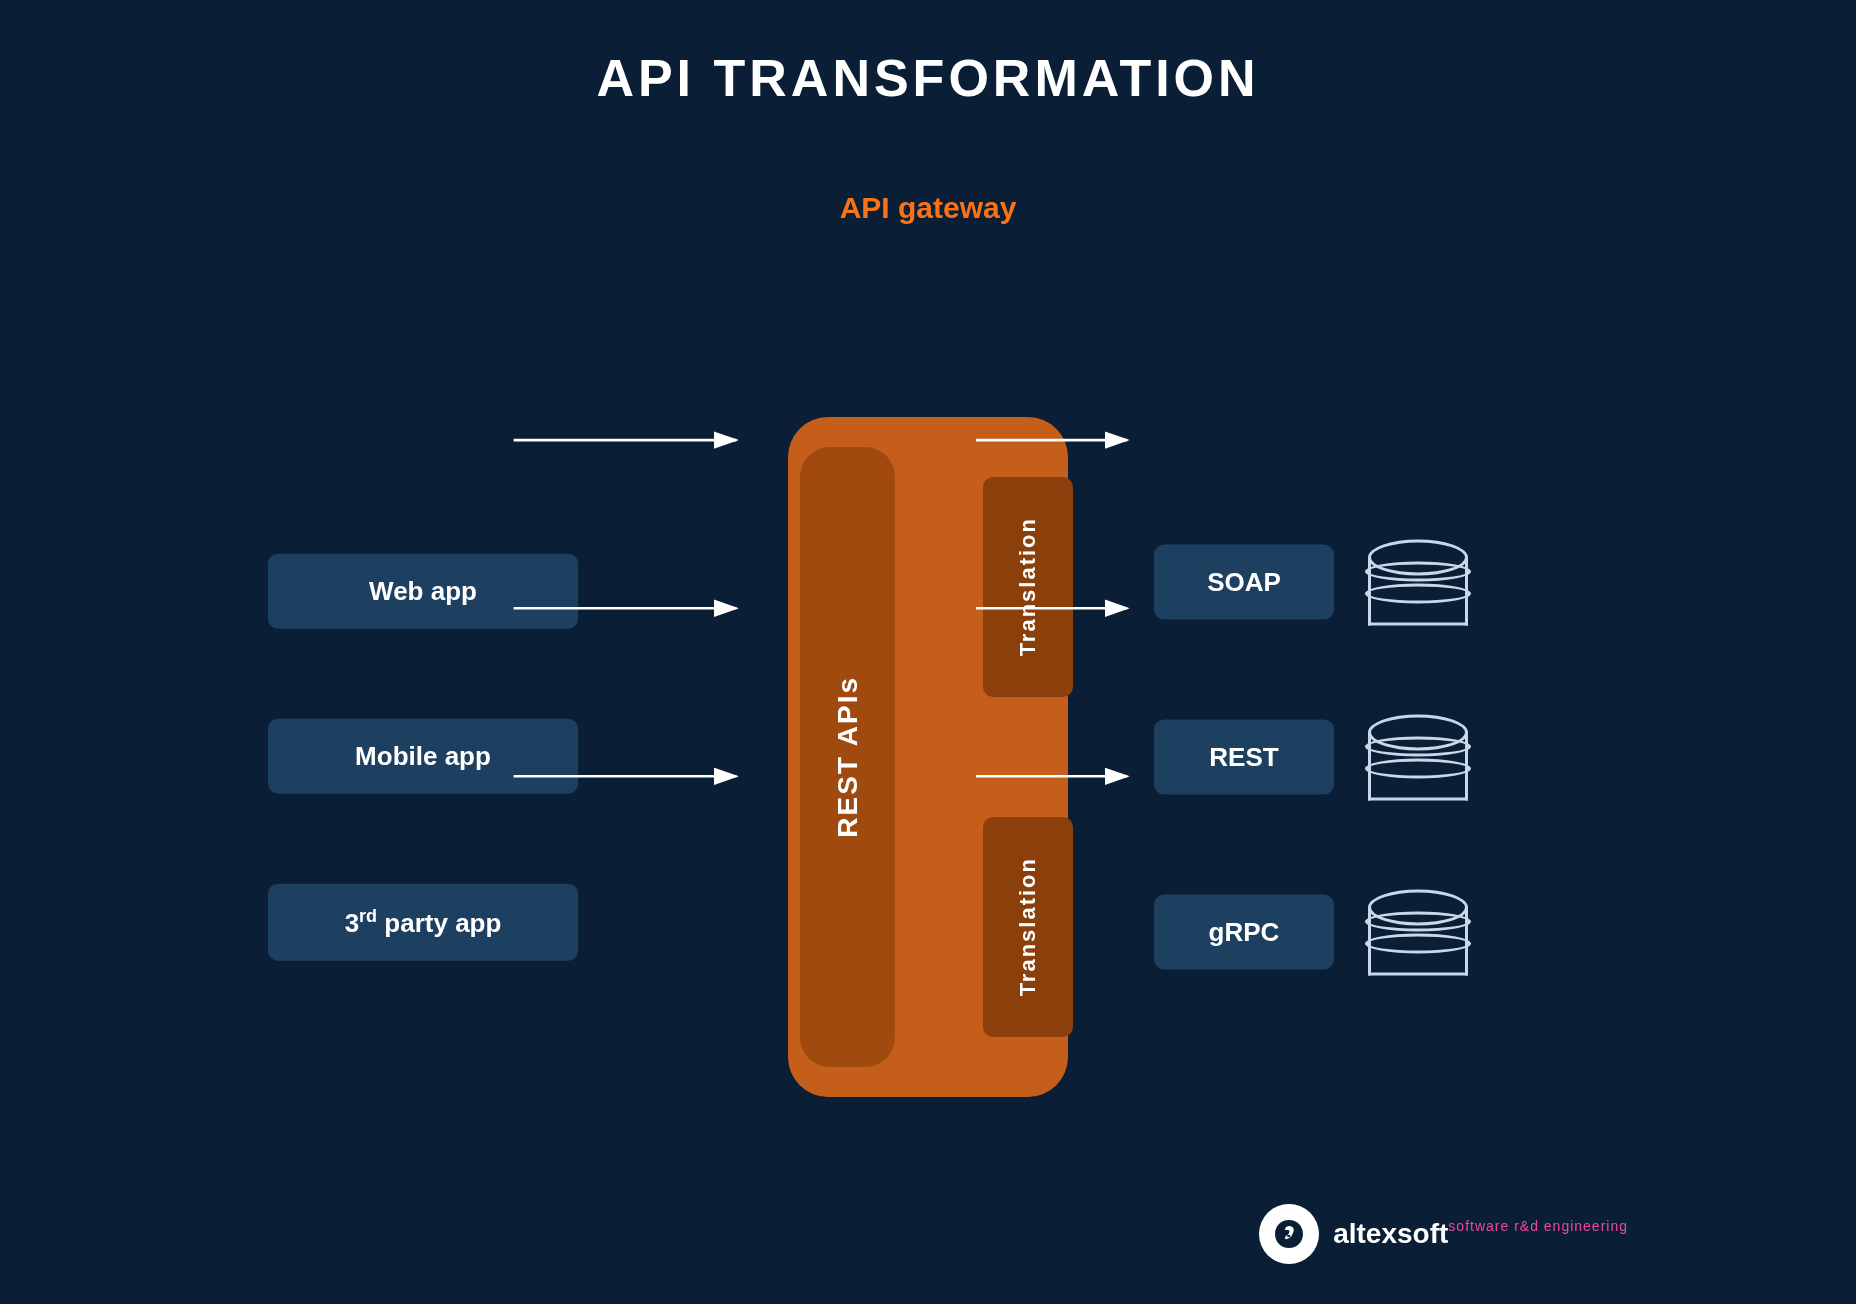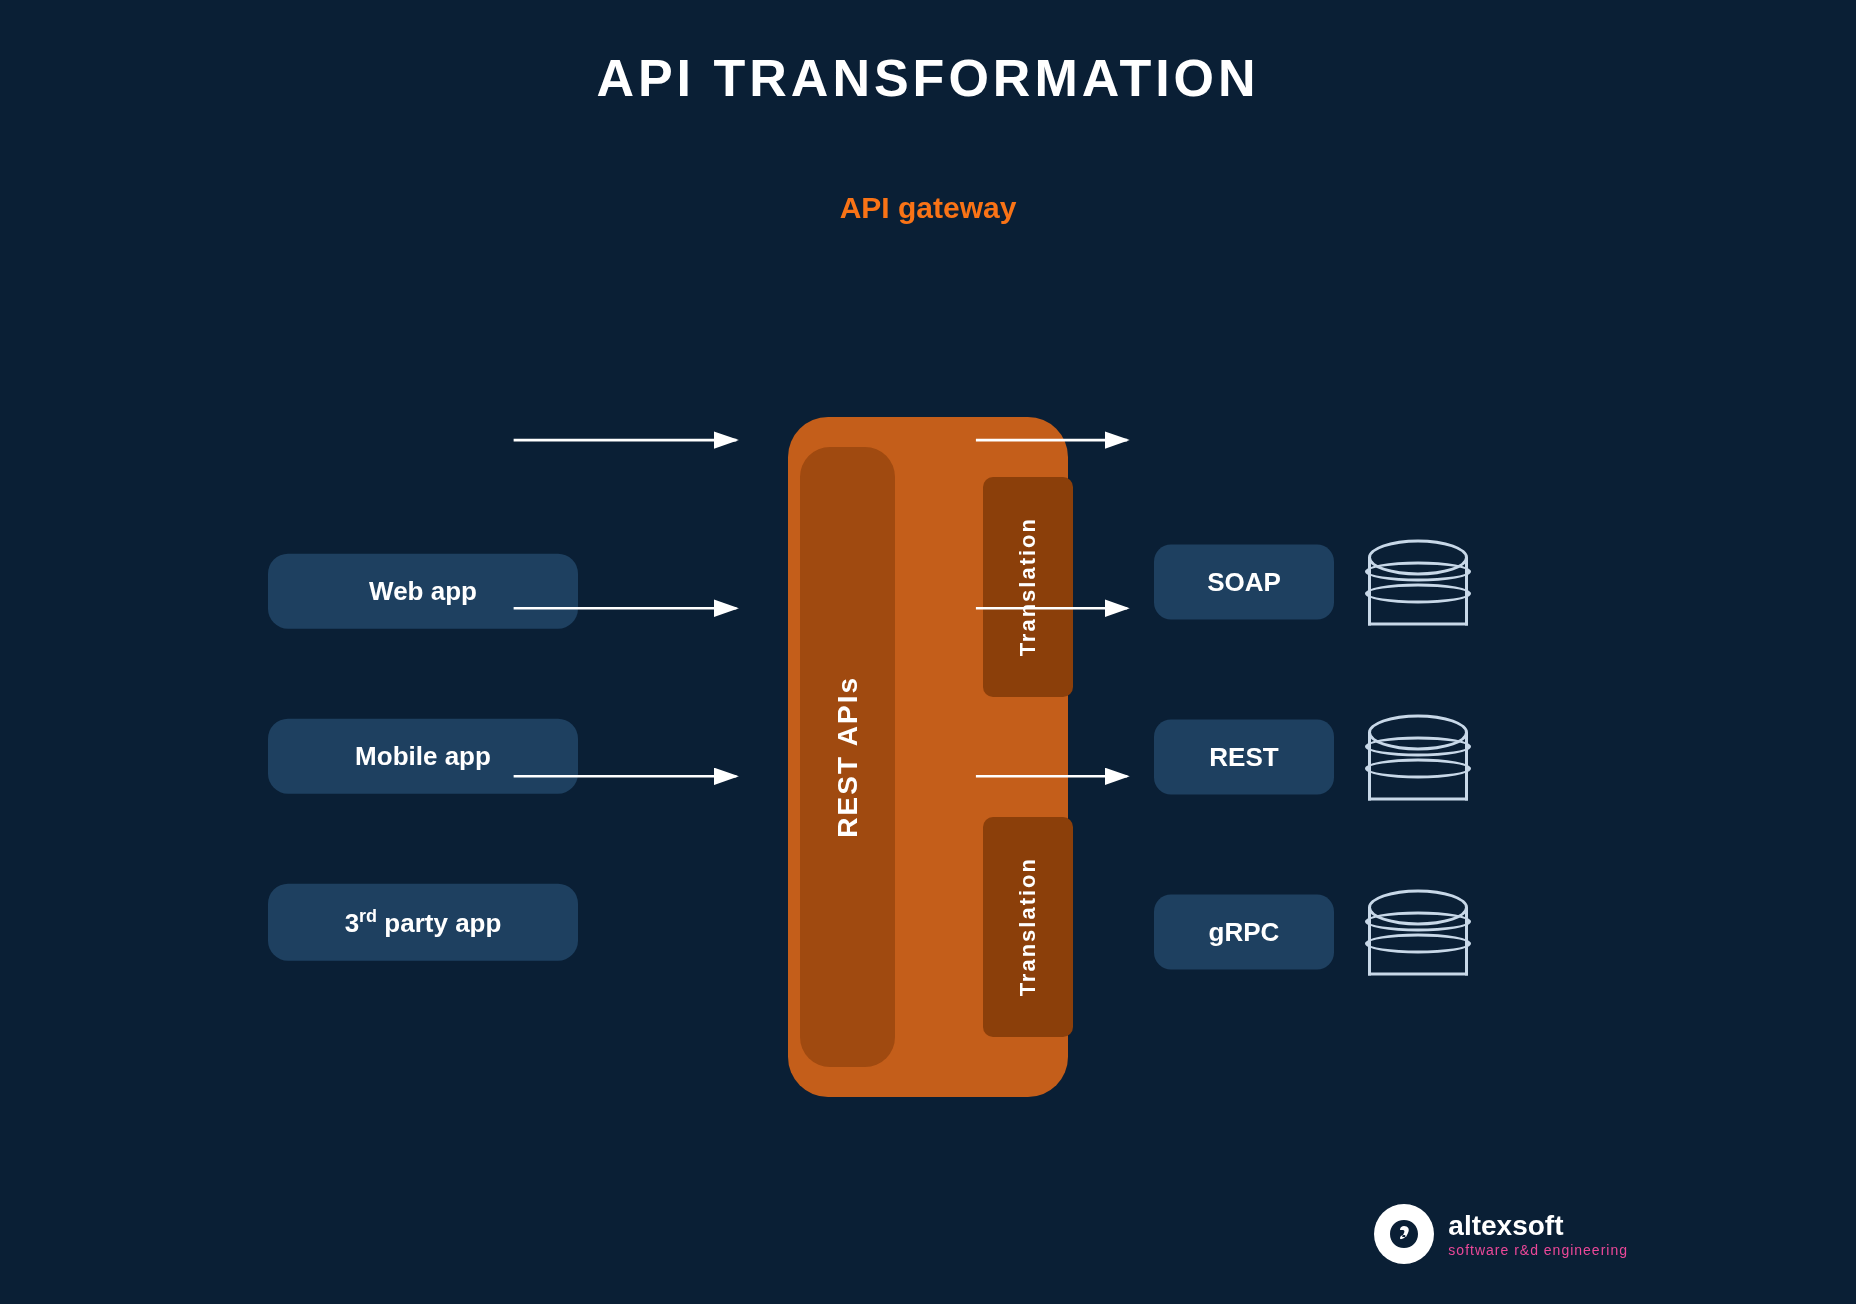--- a/index.html
+++ b/index.html
@@ -63,21 +63,21 @@
       gap: 90px;
       margin-right: 0;
       position: absolute;
       left: 120px;
       top: 50%;
       transform: translateY(-50%);
     }
 
     .client-box {
       background-color: #1e4060;
-      border-radius: 20px;
+      border-radius: 10px;
       padding: 22px 40px;
       color: #ffffff;
       font-size: 26px;
       font-weight: 700;
       min-width: 310px;
       text-align: center;
     }
 
     
     .gateway-block {
@@ -180,21 +180,21 @@
     }
 
     .service-row {
       display: flex;
       align-items: center;
       gap: 24px;
     }
 
     .service-box {
       background-color: #1e4060;
-      border-radius: 17px;
+      border-radius: 10px;
       padding: 22px 40px;
       color: #ffffff;
       font-size: 26px;
       font-weight: 700;
       min-width: 180px;
       text-align: center;
     }
 
     
     .db-cylinder {
@@ -280,21 +280,21 @@
       justify-content: center;
     }
 
     .logo-icon svg {
       width: 36px;
       height: 36px;
     }
 
     .logo-text {
       display: flex;
-      flex-direction: column;
+      flex-direction: row;
     }
 
     .logo-text-main {
       color: #ffffff;
       font-size: 28px;
       font-weight: 800;
     }
 
     .logo-text-sub {
       color: #ec4899;

